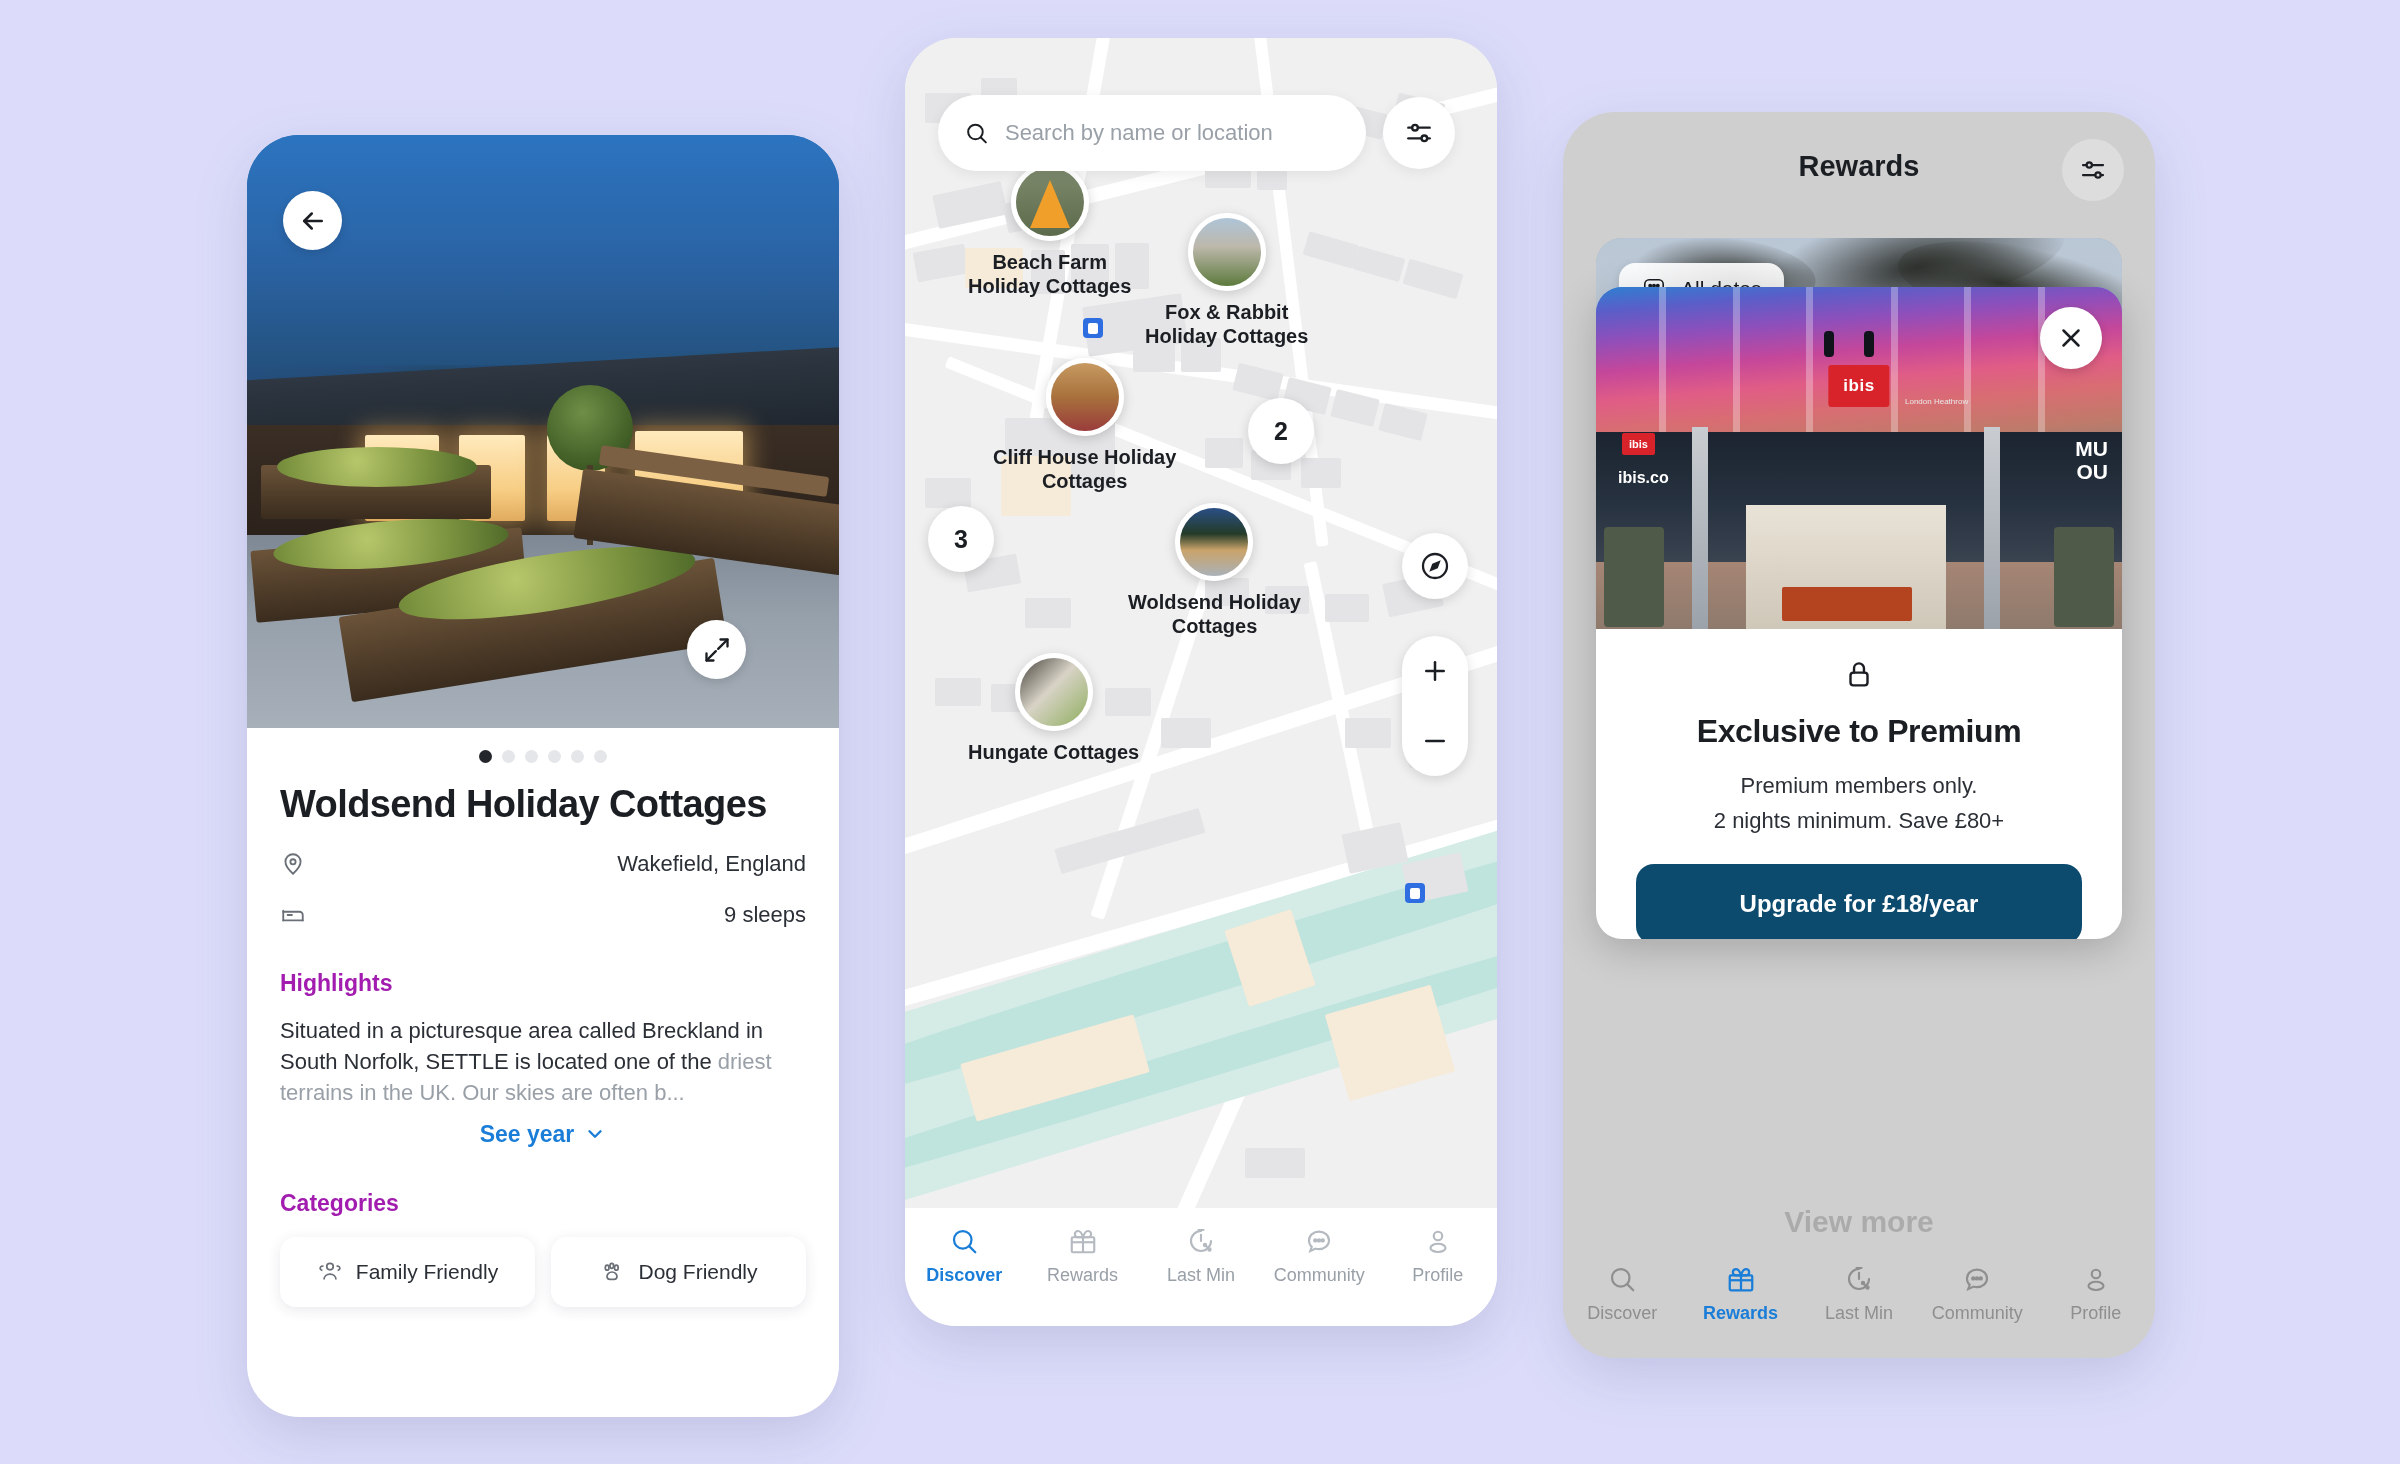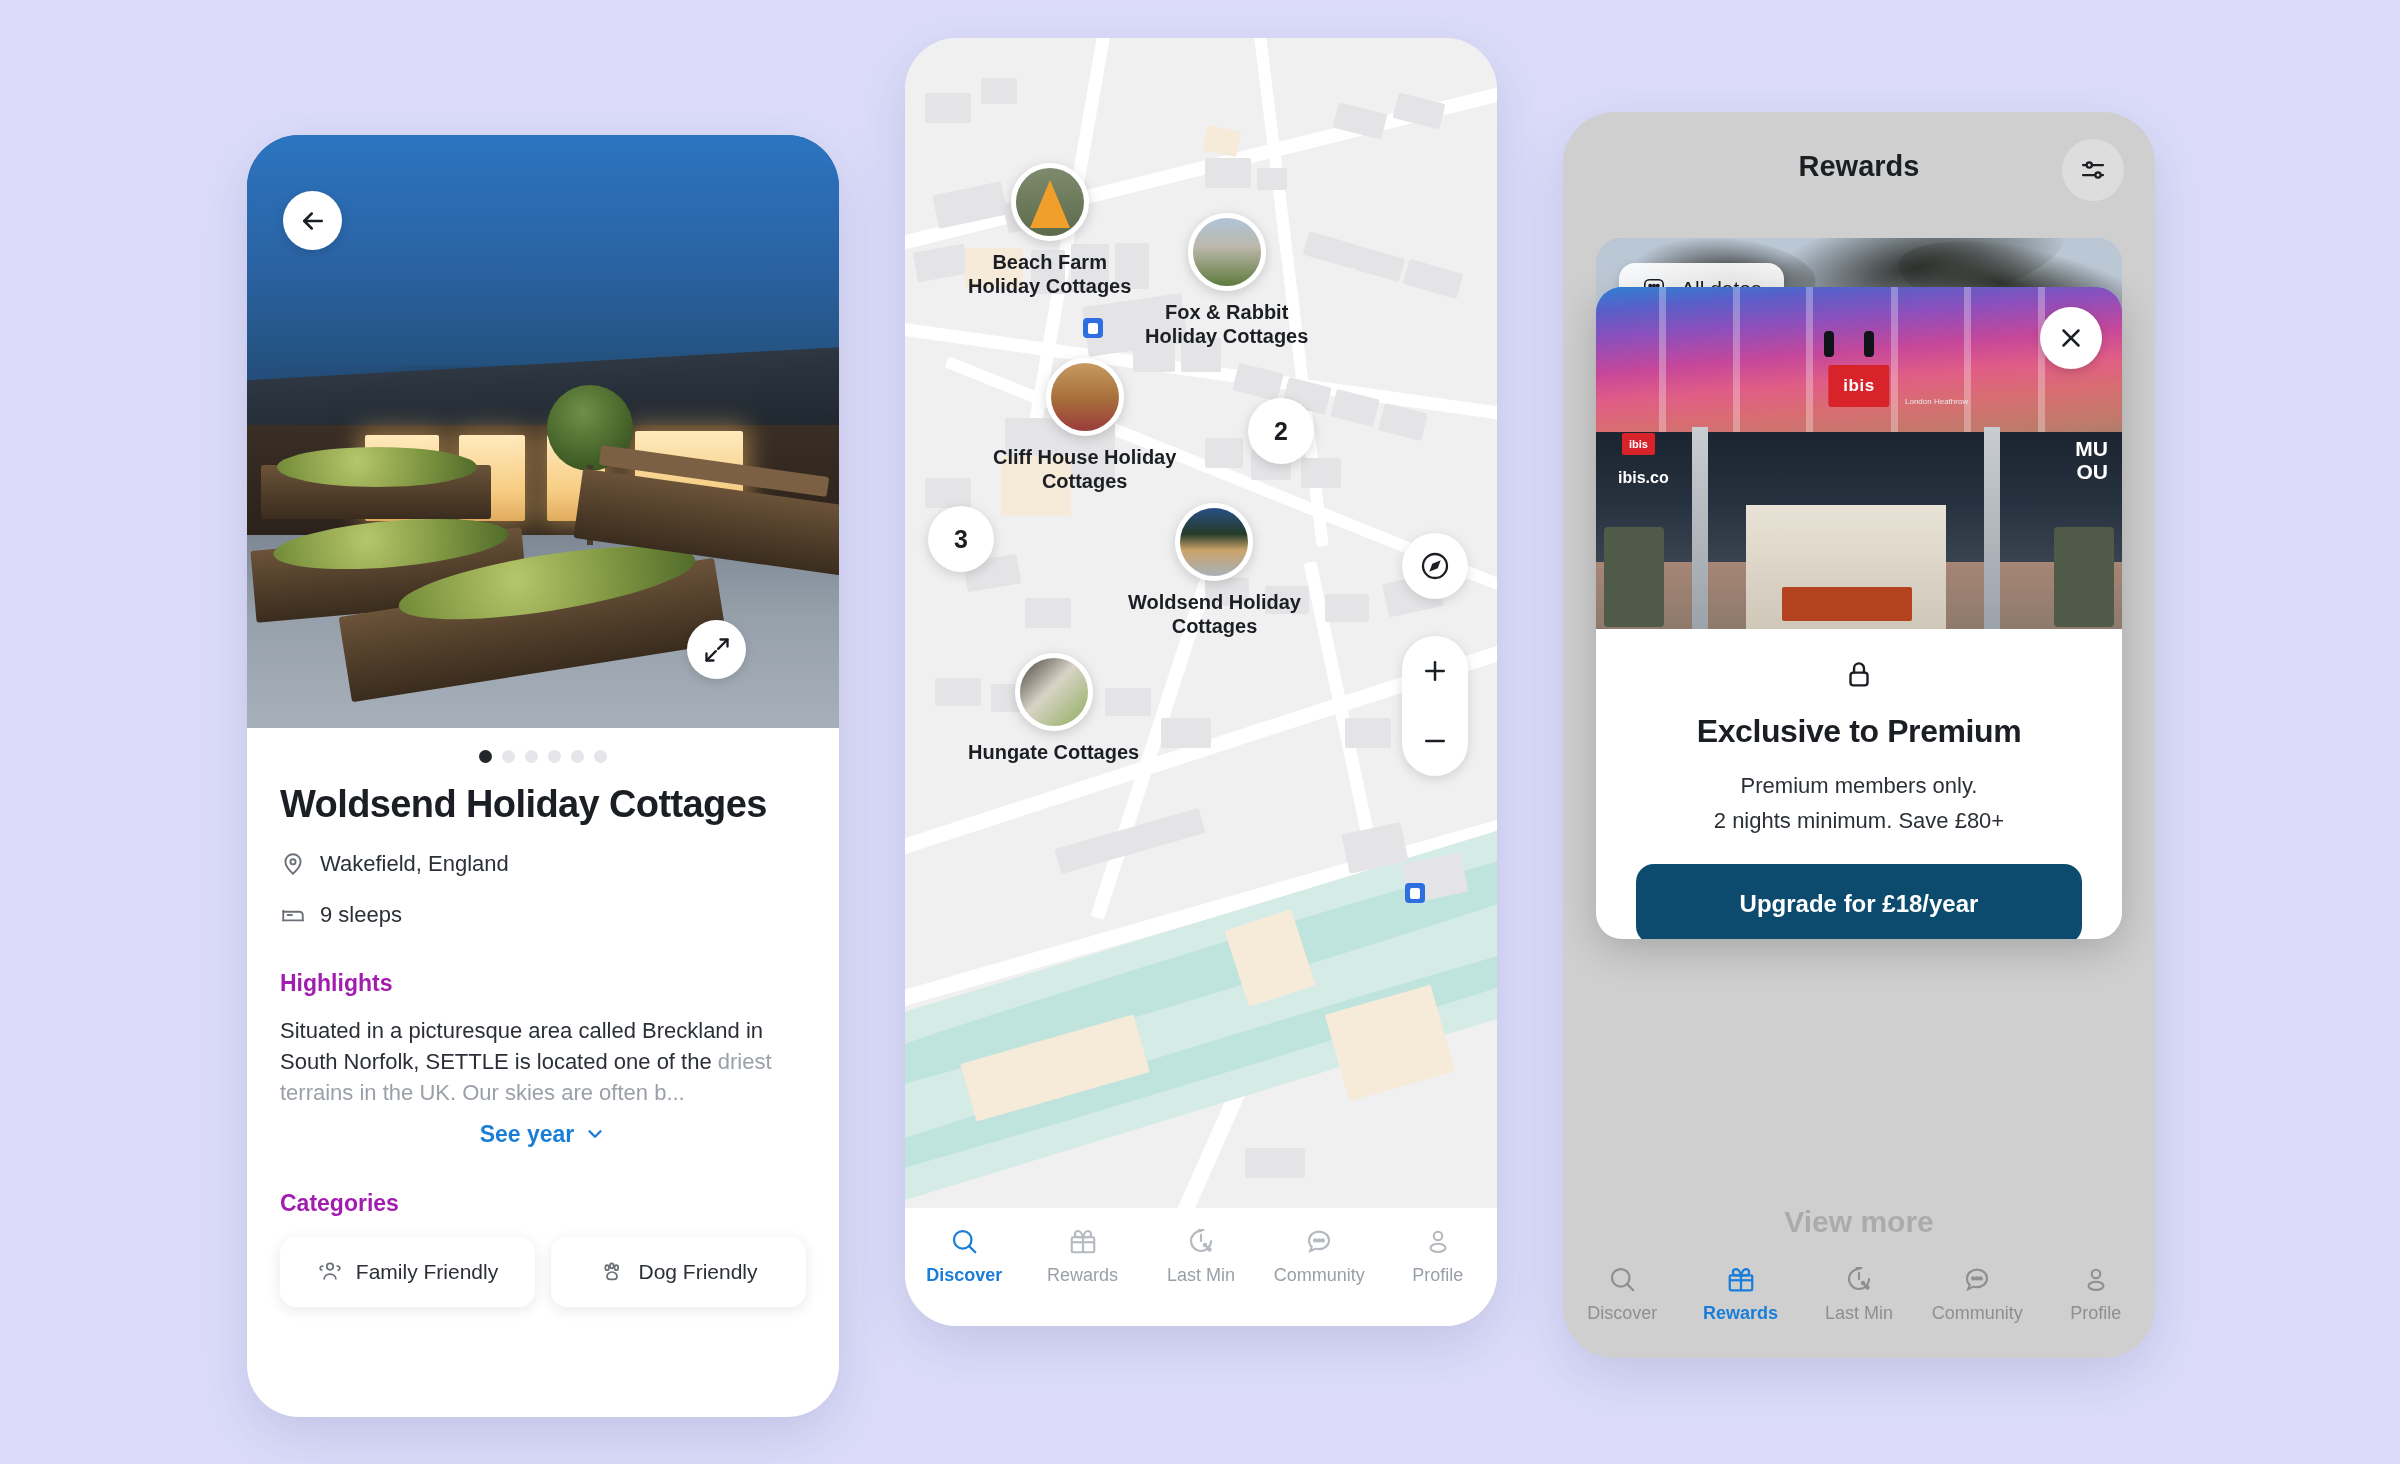--- a/index.html
+++ b/index.html
@@ -99,21 +99,21 @@
   .dot { width: 13px; height: 13px; border-radius: 50%; background: #e4e6e9; }
   .dot.active { background: #23262b; }
 
   .body-pad { padding: 0 33px; }
   .listing-title {
     font-size: 38px; font-weight: 700; color: #1b1e23;
     letter-spacing: -.6px; margin-top: 12px;
   }
   .meta-row {
     display: flex; align-items: center; gap: 14px;
-    margin-top: 25px; font-size: 22px; color: #2b2f36;
+    margin-top: 25px; font-size: 22px; color: #2b2f36; justify-content: space-between;
   }
   .meta-row svg { flex: 0 0 auto; }
   .section-title {
     font-size: 23px; font-weight: 700; color: #a21caf;
     margin-top: 42px;
   }
   .highlight-text {
     margin-top: 18px; font-size: 22px; line-height: 1.42; color: #2b2f36;
   }
   .highlight-text .fade { color: #9aa0a8; }
@@ -648,20 +648,37 @@
           </svg>
         </div>
         <div>
           <svg width="30" height="30" viewBox="0 0 24 24" fill="none" stroke="#1b1e23" stroke-width="2" stroke-linecap="round">
             <line x1="5" y1="12" x2="19" y2="12"></line>
           </svg>
         </div>
       </div>
     </div>
 
+    <div class="searchbar-wrap">
+      <div class="searchbar">
+        <svg width="28" height="28" viewBox="0 0 24 24" fill="none" stroke="#1b1e23" stroke-width="1.9" stroke-linecap="round">
+          <circle cx="11" cy="11" r="7"></circle>
+            <line x1="16.3" y1="16.3" x2="21" y2="21"></line>
+        </svg>
+        <input type="text" value="" placeholder="Search by name or location" style="">
+      </div>
+      <div class="filter-btn">
+        <svg width="32" height="32" viewBox="0 0 24 24" fill="none" stroke="#1b1e23" stroke-width="1.8" stroke-linecap="round">
+          <line x1="4" y1="8" x2="20" y2="8"></line>
+            <circle cx="9" cy="8" r="2.1" fill="#fff"></circle>
+          <line x1="4" y1="16" x2="20" y2="16"></line>
+            <circle cx="16" cy="16" r="2.1" fill="#fff"></circle>
+        </svg>
+      </div>
+    </div>
 
     <div class="tabbar">
       <div class="tab active">
         <svg width="30" height="30" viewBox="0 0 24 24" fill="none" stroke="#1a7ed8" stroke-width="1.8" stroke-linecap="round">
           <circle cx="11" cy="11" r="7"></circle>
             <line x1="16.3" y1="16.3" x2="21" y2="21"></line>
         </svg>
         <span class="tab-label">Discover</span>
       </div>
       <div class="tab">

